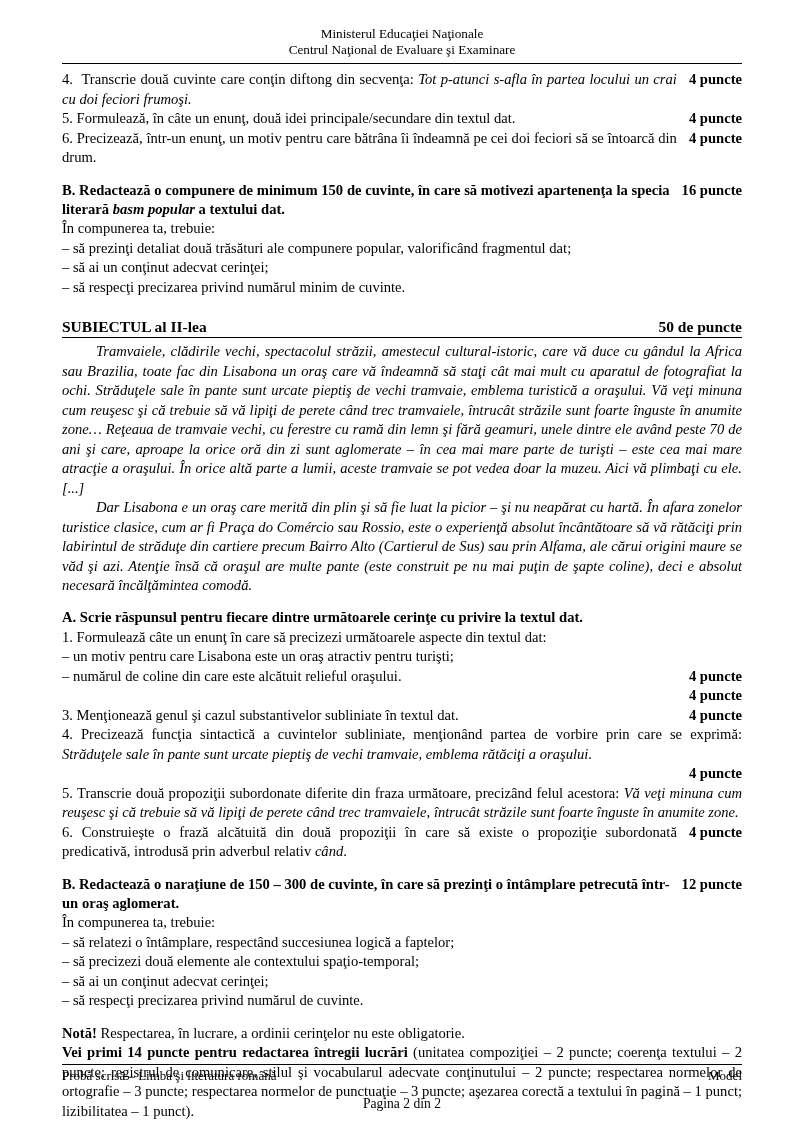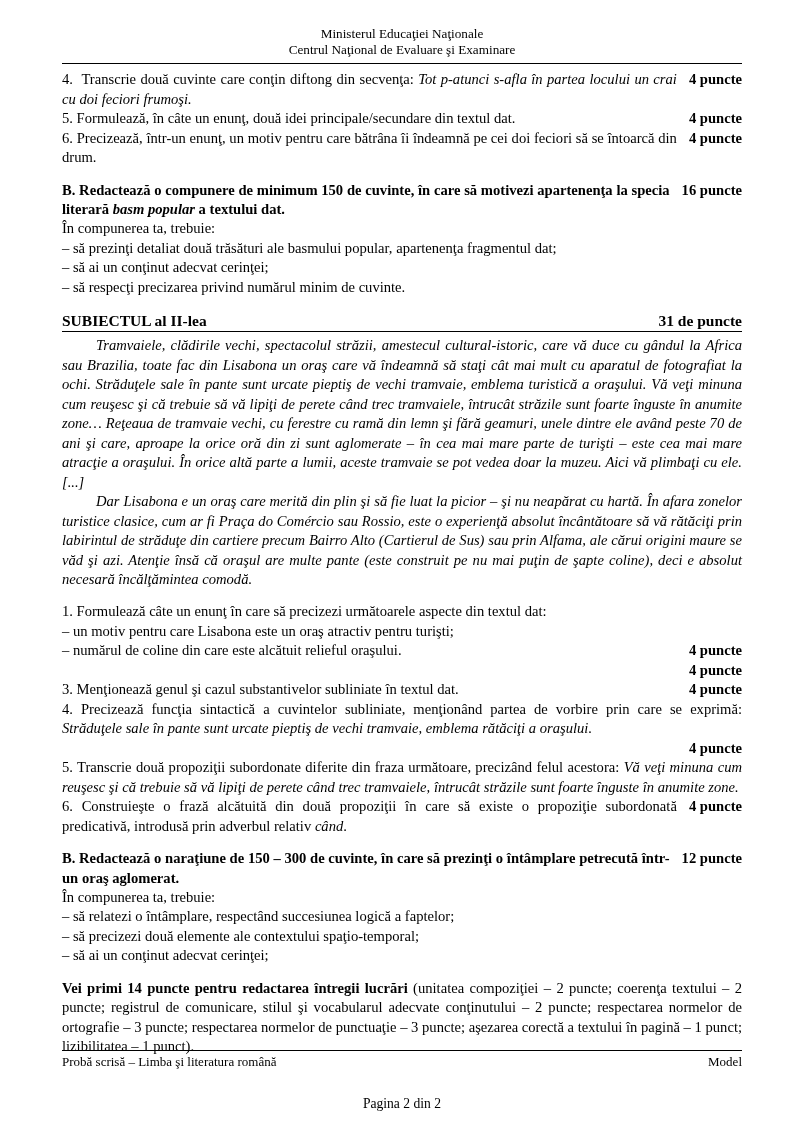--- a/index.html
+++ b/index.html
@@ -52,21 +52,21 @@
   }
   .clearfix::after { content: ""; display: table; clear: both; }
   .gap4 { height: 4px; }
   .gap12 { height: 13px; }
   .indent { text-indent: 34px; }
   .sub-title {
     font-weight: bold;
     font-size: 15.5px;
     border-bottom: 1px solid #000;
     padding-bottom: 1px;
-    margin-top: 2px;
+    margin-top: 8px;
     overflow: hidden;
   }
   .sub-title .left { float: left; text-decoration: none; }
   .sub-title .right { float: right; }
   .footer {
     position: absolute;
     left: 62px;
     right: 58px;
     bottom: 18px;
   }
@@ -76,21 +76,21 @@
   }
   .footer-row {
     font-size: 13px;
     overflow: hidden;
   }
   .footer-row .l { float: left; }
   .footer-row .r { float: right; }
   .footer-center {
     text-align: center;
     font-size: 13.6px;
-    margin-top: 26px;
+    margin-top: 12px;
   }
 </style>
 </head>
 <body>
 
 <div class="page">
 
   <div class="content">
 
     <div class="hdr">
@@ -104,41 +104,42 @@
 
     <p class="just clearfix"><span class="pts">4 puncte</span><span>5.</span> <span>Formulează, în câte un enunţ, două idei principale/secundare din textul dat.</span></p>
 
     <p class="just clearfix"><span class="pts">4 puncte</span><span>6.</span> <span>Precizează, într-un enunţ, un motiv pentru care bătrâna îi îndeamnă pe cei doi feciori să se întoarcă din drum.</span></p>
 
     <div class="gap12"></div>
 
     <p class="just clearfix b"><span class="pts">16 puncte</span><span>B. Redactează o compunere de minimum 150 de cuvinte, în care să motivezi apartenenţa la specia literară </span><i>basm popular</i><span> a textului dat.</span></p>
 
     <p>În compunerea ta, trebuie:</p>
-    <p>– să prezinţi detaliat două trăsături ale basmului popular, apartenenţa fragmentul dat;</p>
+    <p>– să prezinţi detaliat două trăsături ale compunere popular, valorificând fragmentul dat;</p>
     <p>– să ai un conţinut adecvat cerinţei;</p>
     <p>– să respecţi precizarea privind numărul minim de cuvinte.</p>
 
     <div class="gap12"></div>
 
     <div class="sub-title">
       <span class="left">SUBIECTUL al II-lea</span>
-      <span class="right">31 de puncte</span>
+      <span class="right">50 de puncte</span>
     </div>
 
     <div class="gap4"></div>
 
 
     <p class="just indent i">Tramvaiele, clădirile vechi, spectacolul străzii, amestecul cultural-istoric, care vă duce cu gândul la Africa sau Brazilia, toate fac din Lisabona un oraş care vă îndeamnă să staţi cât mai mult cu aparatul de fotografiat la ochi. Străduţele sale în pante sunt urcate pieptiş de vechi tramvaie, emblema turistică a oraşului. Vă veţi minuna cum reuşesc şi că trebuie să vă lipiţi de perete când trec tramvaiele, întrucât străzile sunt foarte înguste în anumite zone… Reţeaua de tramvaie vechi, cu ferestre cu ramă din lemn şi fără geamuri, unele dintre ele având peste 70 de ani şi care, aproape la orice oră din zi sunt aglomerate – în cea mai mare parte de turişti – este cea mai mare atracţie a oraşului. În orice altă parte a lumii, aceste tramvaie se pot vedea doar la muzeu. Aici vă plimbaţi cu ele. [...]</p>
 
     <p class="just indent i"><span>Dar Lisabona e un oraş care merită din plin şi să fie luat la picior – şi nu neapărat cu hartă. În afara zonelor turistice clasice, cum ar fi Praça do Comércio sau Rossio, este o experienţă absolut încântătoare să vă rătăciţi prin labirintul de străduţe din </span><span class="u">cartiere</span><span> precum Bairro Alto (Cartierul de Sus) sau prin Alfama, ale cărui origini maure se văd şi azi. Atenţie însă că oraşul are multe pante (este construit pe nu mai puţin de şapte coline), deci e absolut necesară </span><span class="u">încălţămintea</span><span> comodă.</span></p>
 
 
     <div class="gap12"></div>
 
+    <p class="b">A. Scrie răspunsul pentru fiecare dintre următoarele cerinţe cu privire la textul dat.</p>
 
     <p class="just">1. Formulează câte un enunţ în care să precizezi următoarele aspecte din textul dat:</p>
     <p class="just">–  un motiv pentru care Lisabona este un oraş atractiv pentru turişti;</p>
     <p class="just clearfix"><span class="pts">4 puncte</span><span>–  numărul de coline din care este alcătuit relieful oraşului.</span></p>
 
     <p class="just clearfix"><span class="pts">4 puncte</span></p>
 
     <p class="just clearfix"><span class="pts">4 puncte</span><span>3. Menţionează genul şi cazul substantivelor subliniate în textul dat.</span></p>
 
     <p class="just"><span>4. Precizează funcţia sintactică a cuvintelor subliniate, menţionând partea de vorbire prin care se exprimă: </span><i>Străduţele sale în pante sunt urcate </i><i class="u">pieptiş</i><i> de vechi tramvaie, emblema </i><i class="u">rătăciţi</i><i> a oraşului.</i></p>
@@ -149,23 +150,25 @@
     <p class="just clearfix"><span class="pts">4 puncte</span><span>6. Construieşte o frază alcătuită din două propoziţii în care să existe o propoziţie subordonată predicativă, introdusă prin adverbul relativ </span><i>când</i><span>.</span></p>
 
     <div class="gap12"></div>
 
     <p class="just clearfix b"><span class="pts">12 puncte</span><span>B. Redactează o naraţiune de 150 – 300 de cuvinte, în care să prezinţi o întâmplare petrecută într-un oraş aglomerat.</span></p>
 
     <p>În compunerea ta, trebuie:</p>
     <p>– să relatezi o întâmplare, respectând succesiunea logică a faptelor;</p>
     <p>– să precizezi două elemente ale contextului spaţio-temporal;</p>
     <p>– să ai un conţinut adecvat cerinţei;</p>
+    <p>– să respecţi precizarea privind numărul de cuvinte.</p>
 
     <div class="gap12"></div>
 
+    <p class="just"><b>Notă!</b><span> Respectarea, în lucrare, a ordinii cerinţelor nu este obligatorie.</span></p>
     <p class="just"><b>Vei primi 14 puncte pentru redactarea întregii lucrări</b><span> (unitatea compoziţiei – 2 puncte; coerenţa textului – 2 puncte; registrul de comunicare, stilul şi vocabularul adecvate conţinutului – 2 puncte; respectarea normelor de ortografie – 3 puncte; respectarea normelor de punctuaţie – 3 puncte; aşezarea corectă a textului în pagină – 1 punct; lizibilitatea – 1 punct).</span></p>
 
   </div>
 
   <div class="footer">
     <div class="footer-rule"></div>
     <div class="footer-row">
       <span class="l">Probă scrisă – Limba şi literatura română</span>
       <span class="r">Model</span>
     </div>

